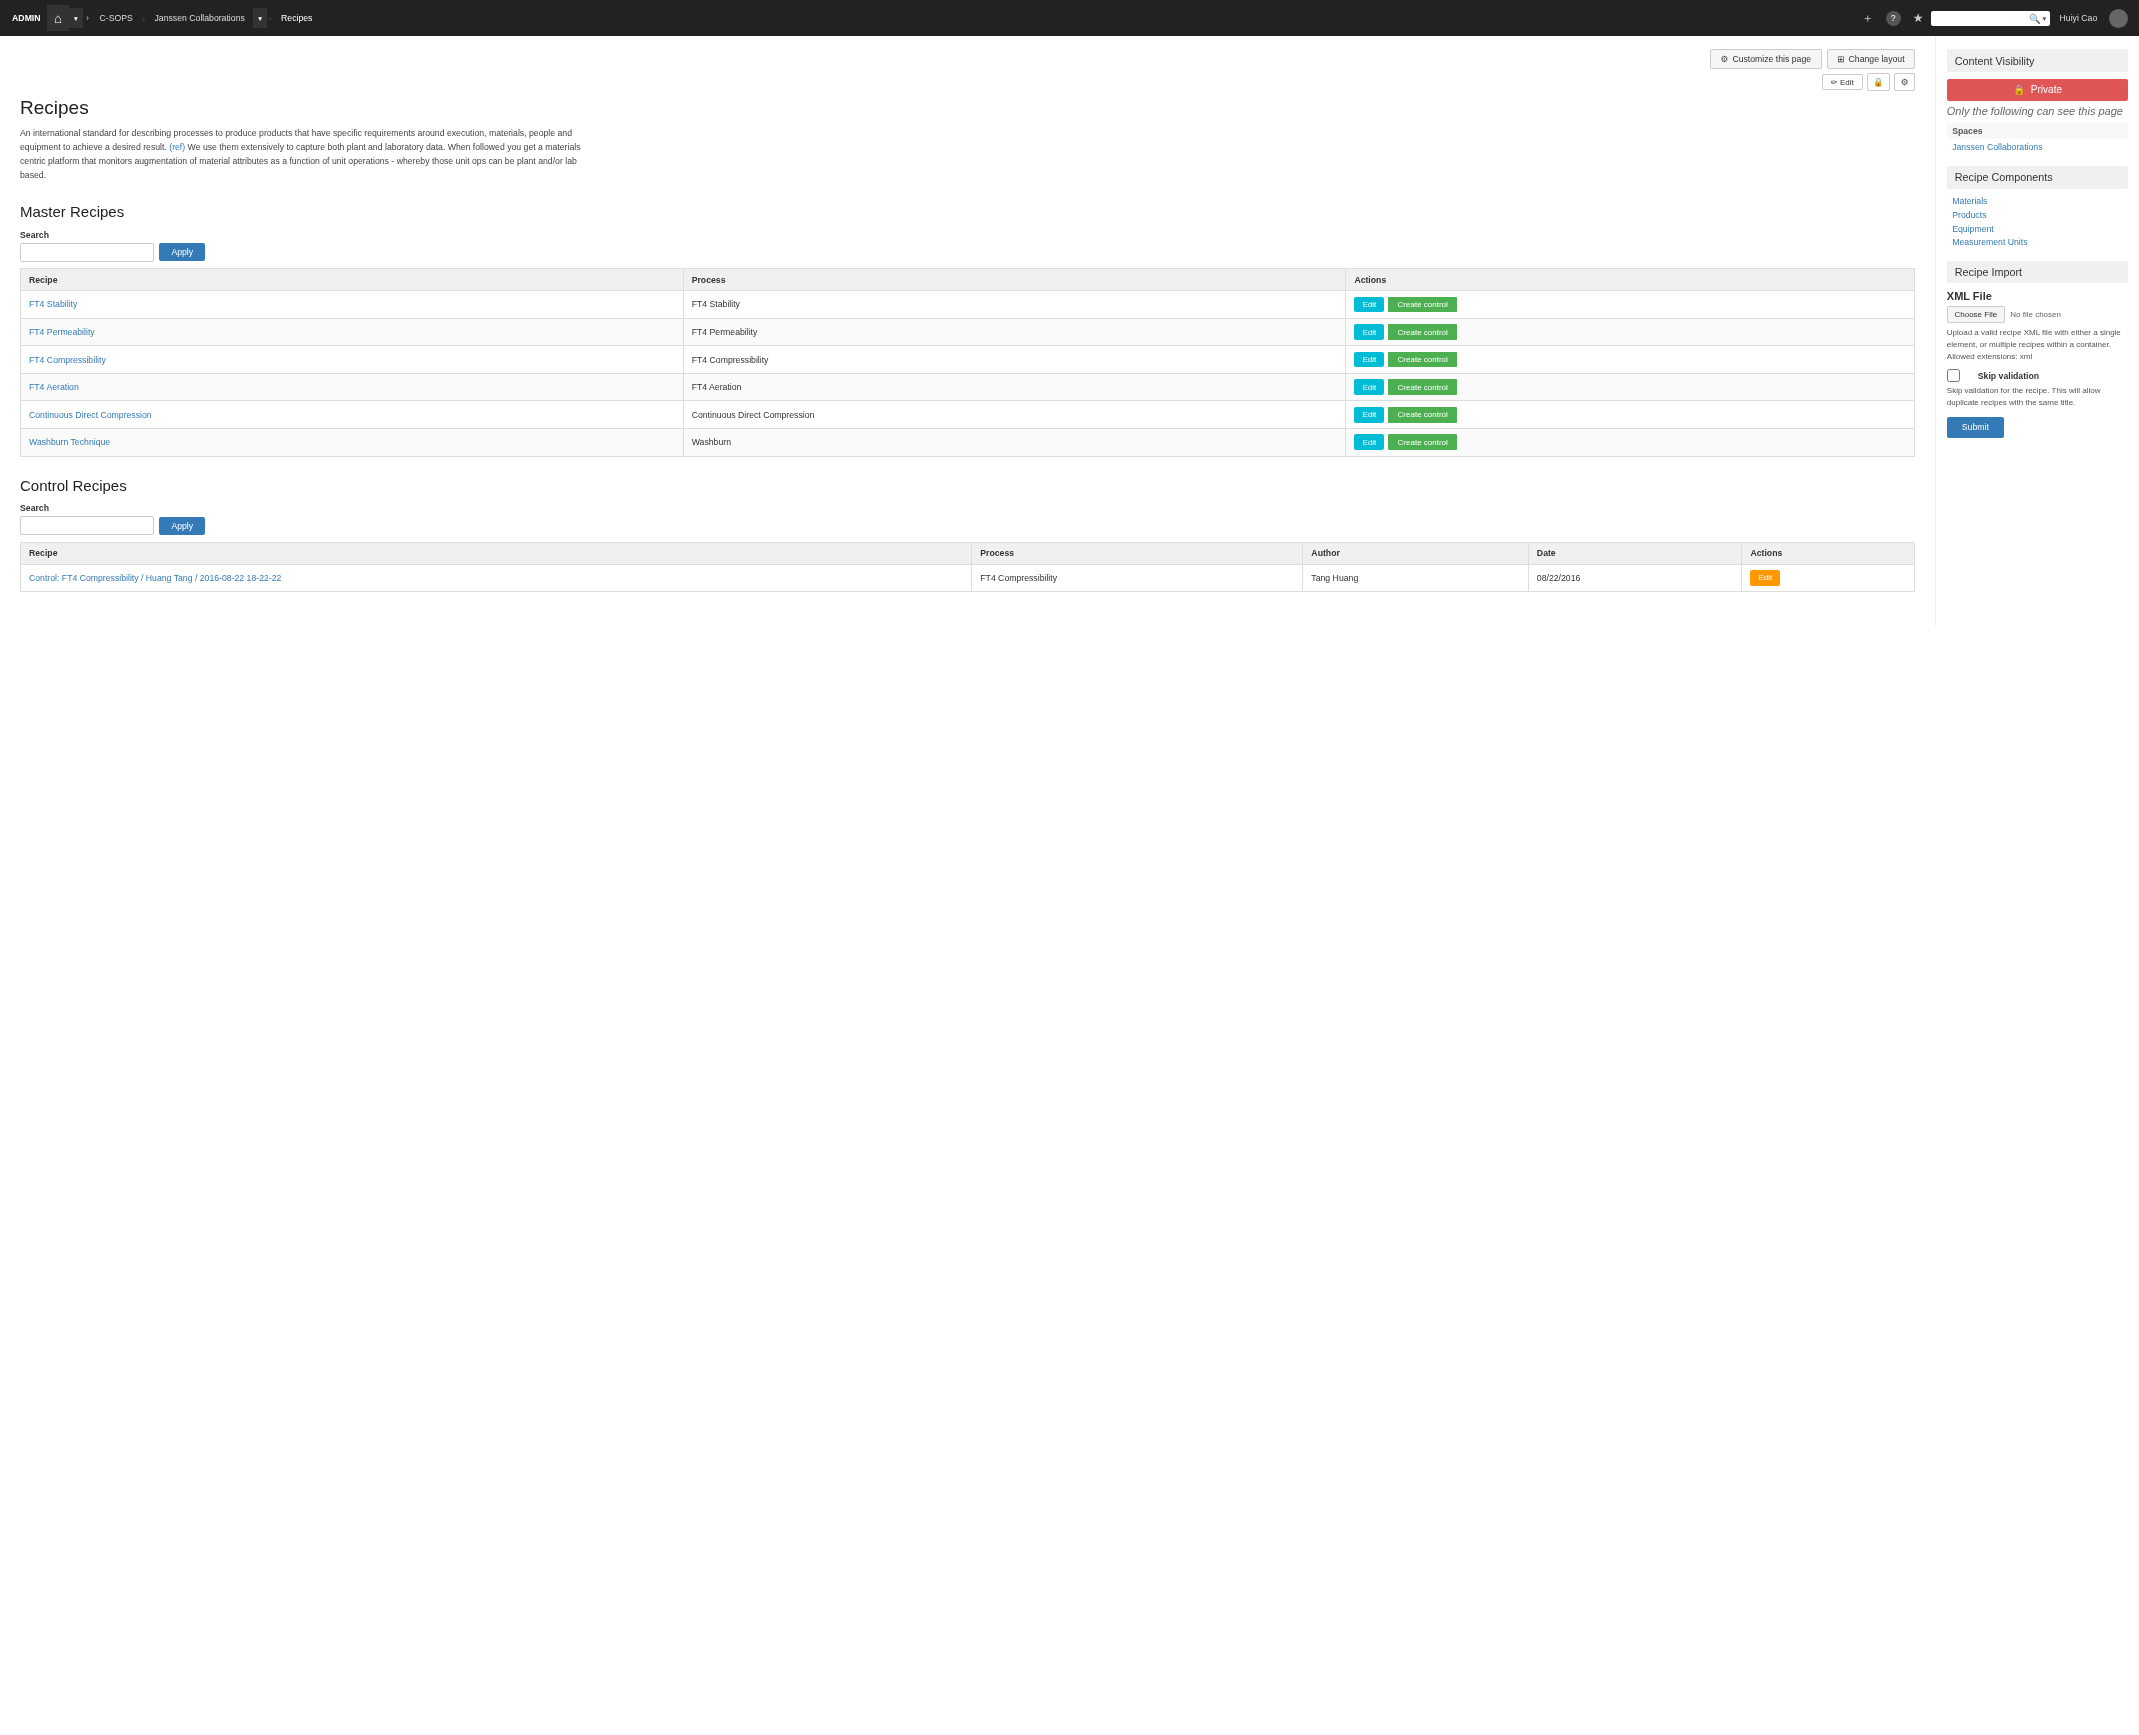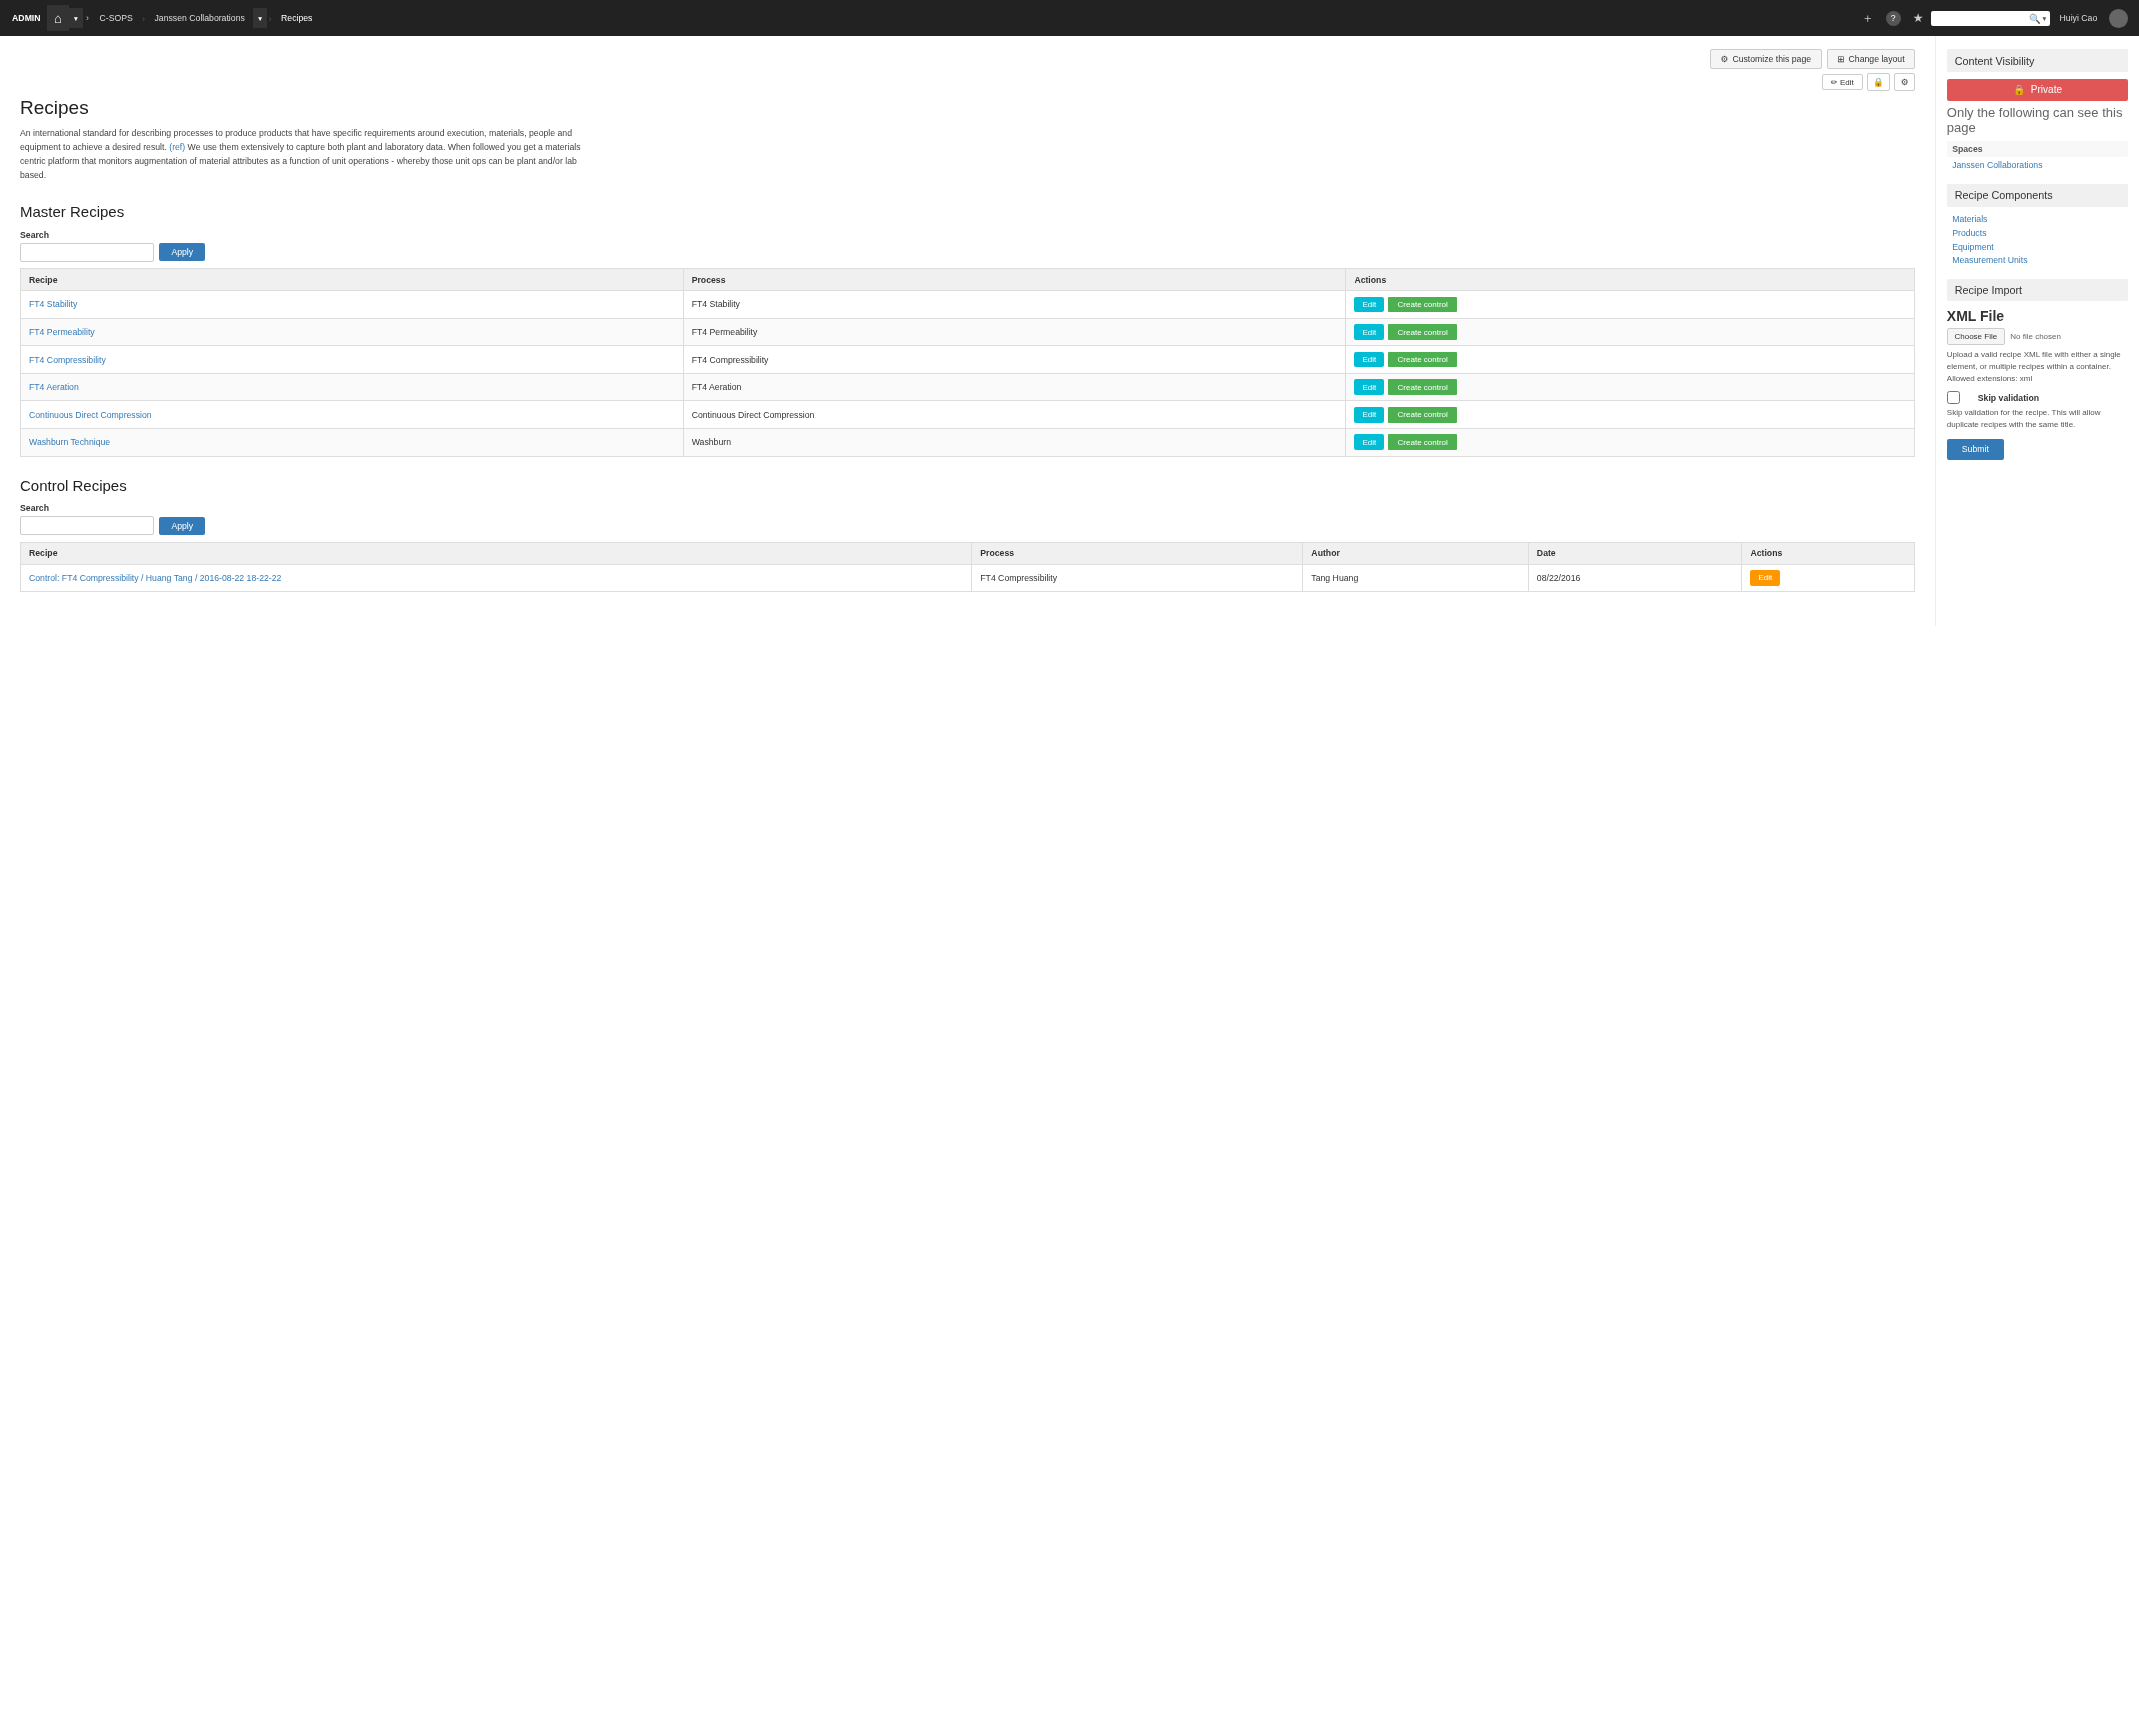--- a/index.html
+++ b/index.html
@@ -312,43 +312,44 @@
       font-size: 10px;
       width: 100%;
       cursor: pointer;
       display: flex;
       align-items: center;
       justify-content: center;
       gap: 5.4px;
       margin-bottom: 4px;
     }
     .visibility-note {
-      font-size: 13px;
+      font-size: 11px;
       color: #666;
       margin-bottom: 6.7px;
+      font-style: italic;
     }
     .spaces-label {
       font-size: 8.7px;
       color: #555;
       background: #f8f8f8;
       padding: 2.7px 5.4px;
       border-radius: 1.3px;
       margin-bottom: 2.7px;
       font-weight: bold;
     }
     .spaces-link { color: #337ab7; text-decoration: none; font-size: 8.7px; padding: 0 5.4px; cursor: pointer; }
 
     
     .sidebar-links { list-style: none; padding: 0 5.4px; }
     .sidebar-links li { margin-bottom: 2.7px; }
     .sidebar-links a { color: #337ab7; text-decoration: none; font-size: 8.7px; }
 
     
     .import-label {
-      font-size: 14px;
+      font-size: 11px;
       font-weight: bold;
       margin-bottom: 4px;
       color: #333;
     }
     .import-file-row {
       display: flex;
       align-items: center;
       gap: 5.4px;
       margin-bottom: 4px;
     }

